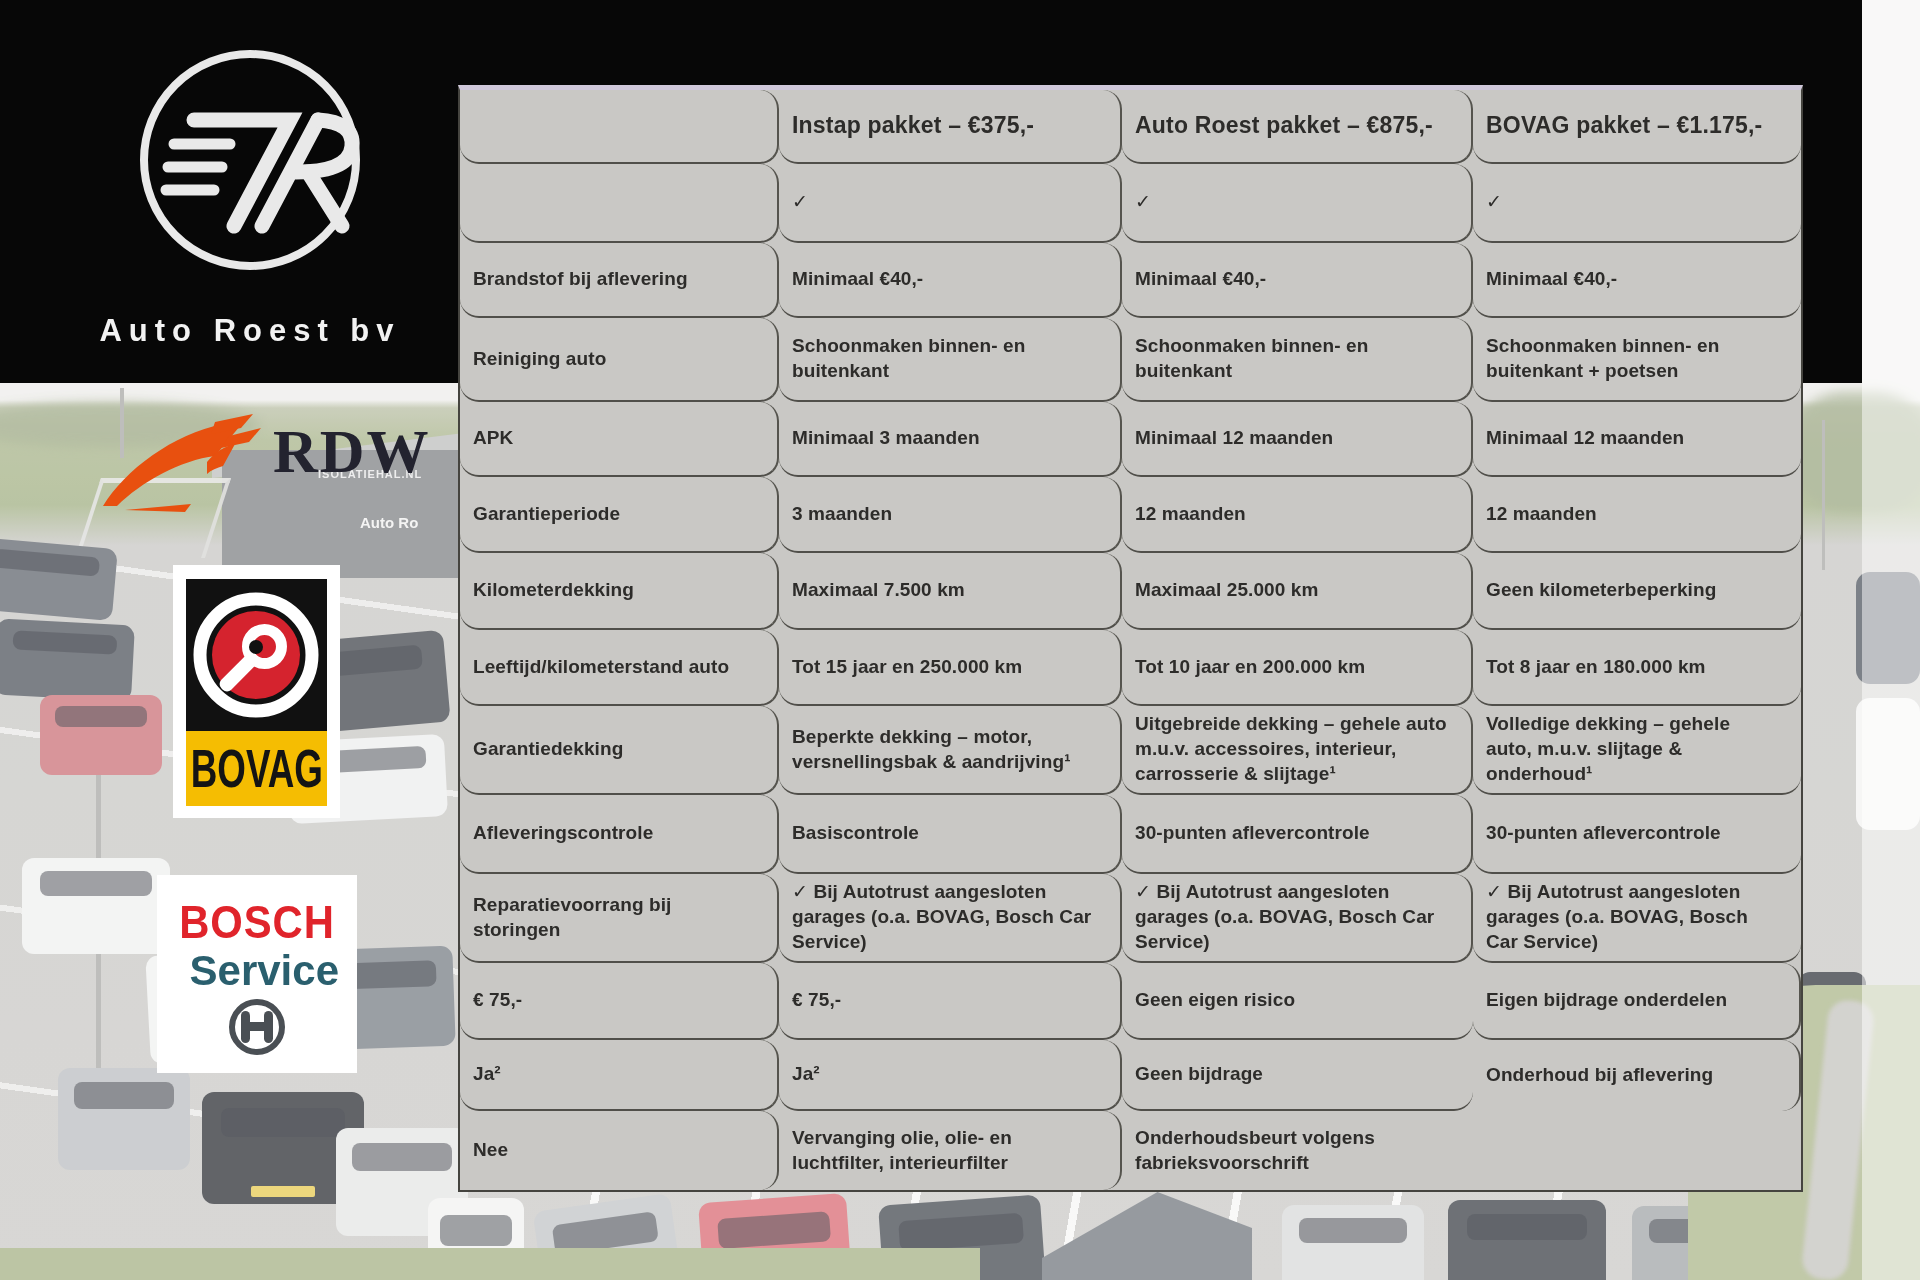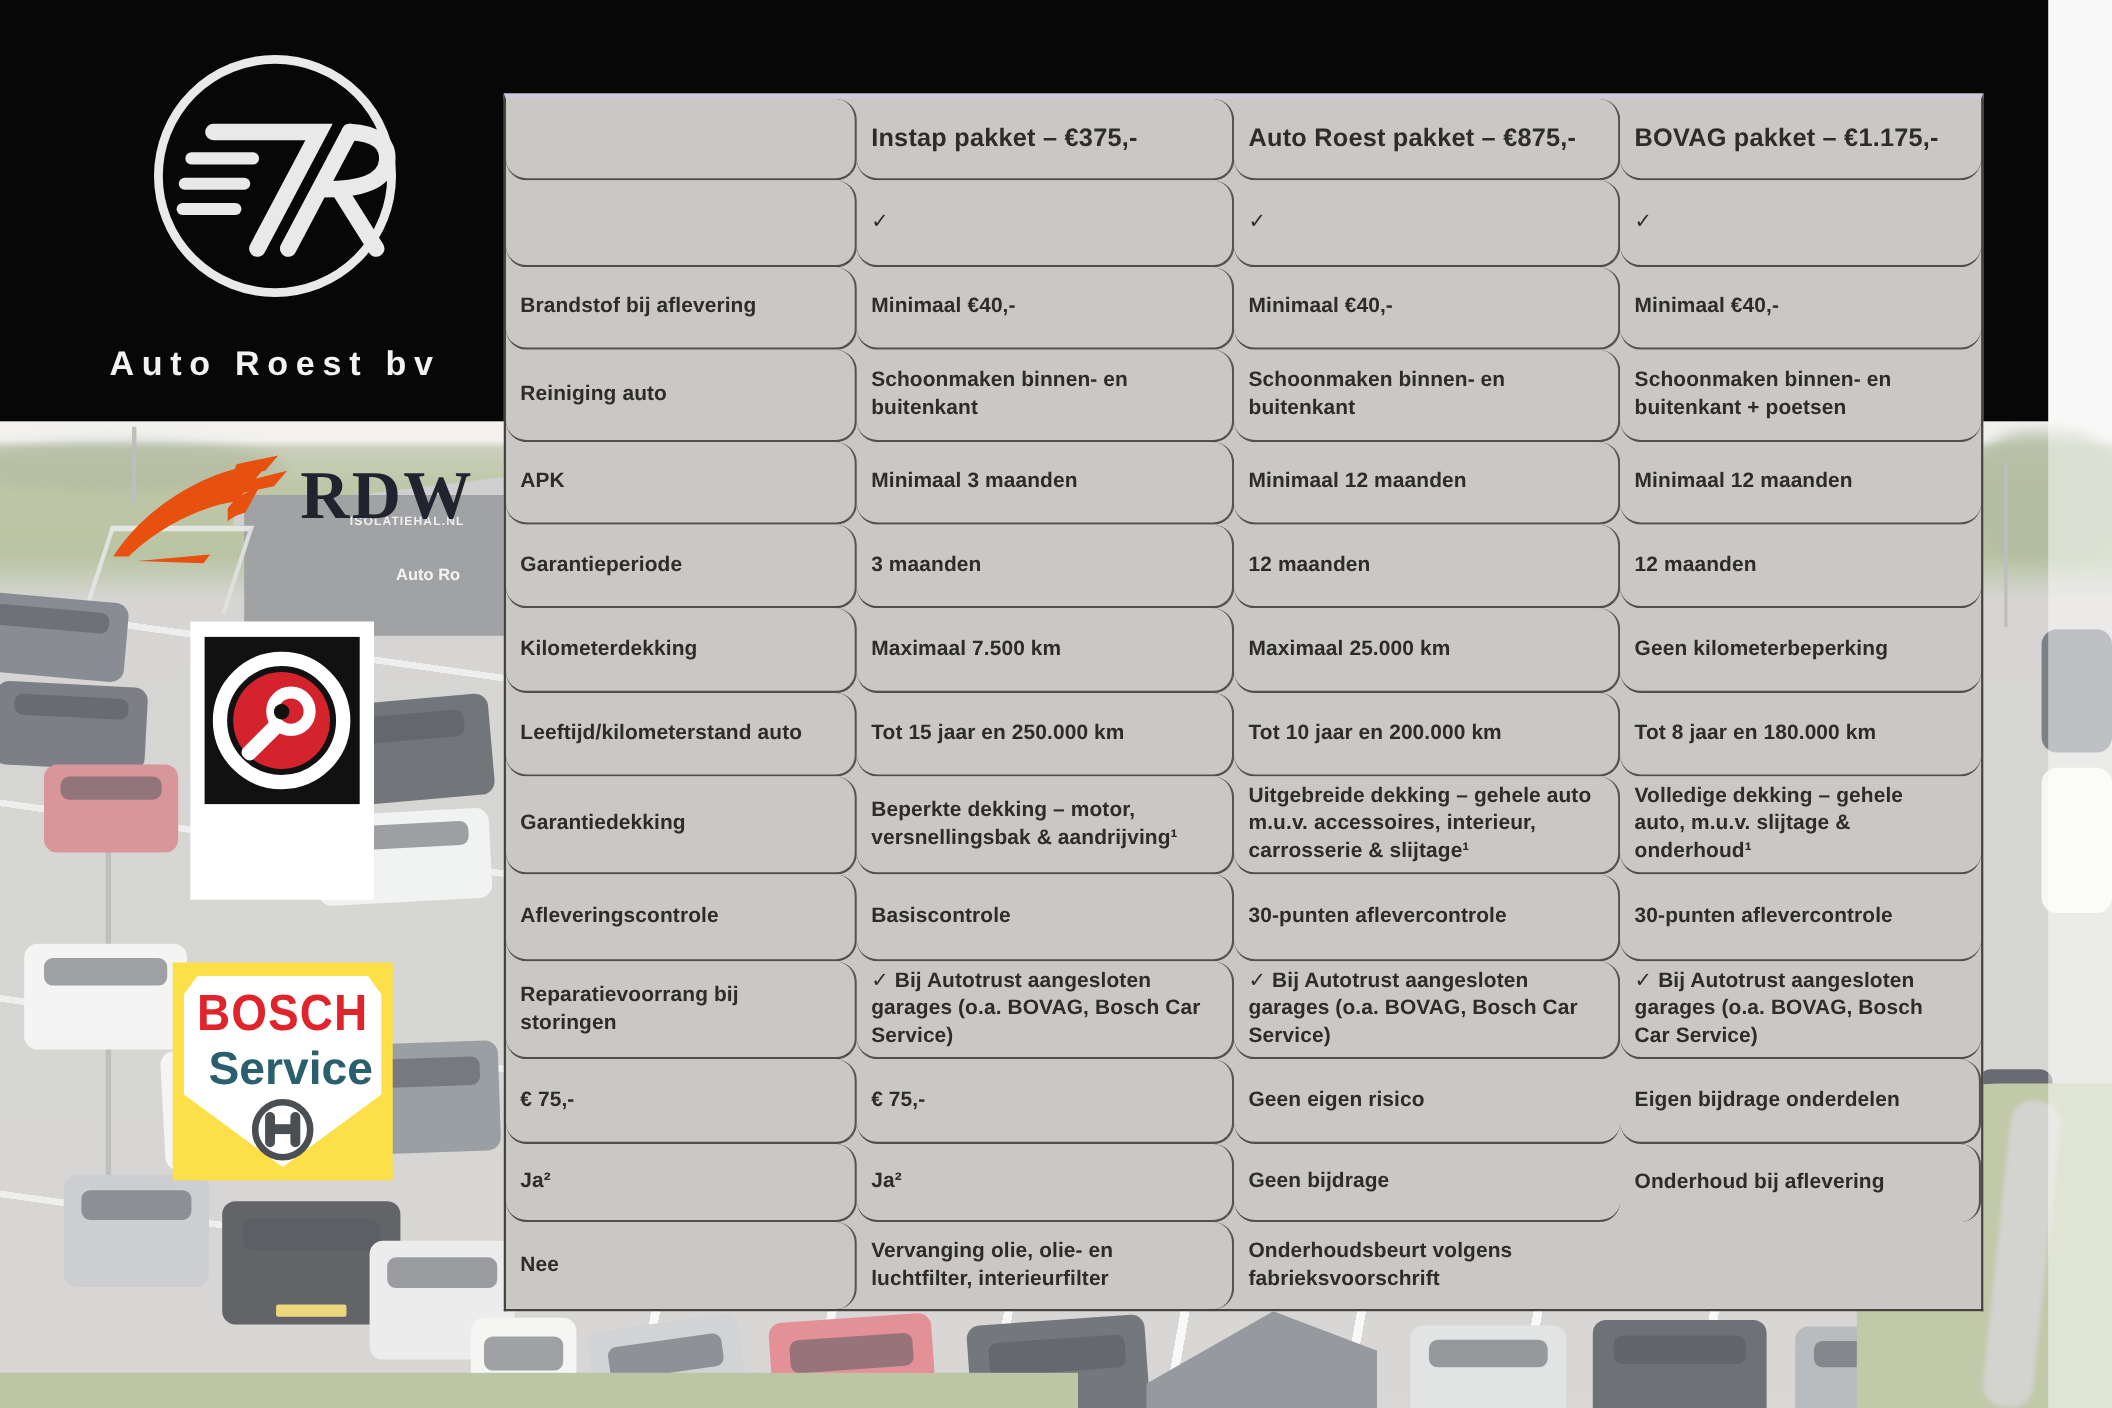--- a/index.html
+++ b/index.html
@@ -75,21 +75,21 @@
   .monogram{position:absolute;left:130px;top:40px;}
 
   
   .rdw{position:absolute;left:95px;top:408px;width:330px;height:110px;}
   .rdw-text{position:absolute;left:178px;top:8px;font-family:"Liberation Serif","DejaVu Serif",serif;
     font-weight:700;font-size:62px;color:#23232f;letter-spacing:2px;}
   .bovag{position:absolute;left:173px;top:565px;width:167px;height:253px;background:#fff;padding:14px 13px 12px 13px;}
   .bovag-top{position:relative;width:141px;height:152px;background:#111;}
   .bovag-bottom{width:141px;height:75px;background:#f5bd02;display:flex;align-items:center;justify-content:center;}
   .bovag-word{font-size:40px;font-weight:700;color:#141414;letter-spacing:0px;transform:scale(.92,1.35);}
-  .bosch{position:absolute;left:157px;top:875px;width:200px;height:198px;background:#fde047;}
+  .bosch{position:absolute;left:157px;top:875px;width:200px;height:198px;background:#ffffff;}
   .bosch-shield{position:absolute;left:10px;top:12px;width:180px;height:174px;background:#fff;
     clip-path:polygon(0 10%,7% 0,93% 0,100% 10%,100% 62%,50% 100%,0 62%);}
   .bosch-word{position:absolute;left:0;top:22px;width:200px;text-align:center;font-size:44px;font-weight:700;
     color:#e0242b;letter-spacing:1px;transform:scale(.95,1.05);}
   .bosch-word2{position:absolute;left:0;top:72px;width:182px;text-align:right;font-size:42px;font-weight:700;
     color:#2a5f6e;}
   .armature{position:absolute;left:70px;top:122px;}
 
   
   .pkg-table{position:absolute;left:458px;top:85px;width:1345px;height:1107px;background:#c9c8c5;
@@ -227,20 +227,23 @@
     <div class="bovag-top">
       <svg width="141" height="152" viewBox="0 0 141 152">
         <circle cx="70" cy="76" r="56" fill="none" stroke="#fff" stroke-width="13"></circle>
         <circle cx="70" cy="76" r="44" fill="#d5232e"></circle>
         <g transform="rotate(45 70 76)">
           <circle cx="70" cy="64" r="17" fill="none" stroke="#fff" stroke-width="11"></circle>
           <rect x="63" y="78" width="14" height="46" rx="6" fill="#fff"></rect>
         </g>
         <circle cx="70" cy="68" r="7" fill="#111"></circle>
       </svg>
+    </div>
+    <div class="bovag-bottom">
+      <span class="bovag-word">BOVAG</span>
     </div>
   </div>
 
   <div class="bosch">
     <div class="bosch-shield"></div>
     <div class="bosch-word">BOSCH</div>
     <div class="bosch-word2">Service</div>
     <svg class="armature" width="60" height="60" viewBox="0 0 60 60">
       <circle cx="30" cy="30" r="25" fill="none" stroke="#4a4f54" stroke-width="6"></circle>
       <rect x="14" y="14" width="9" height="32" rx="4.5" fill="#4a4f54"></rect>

